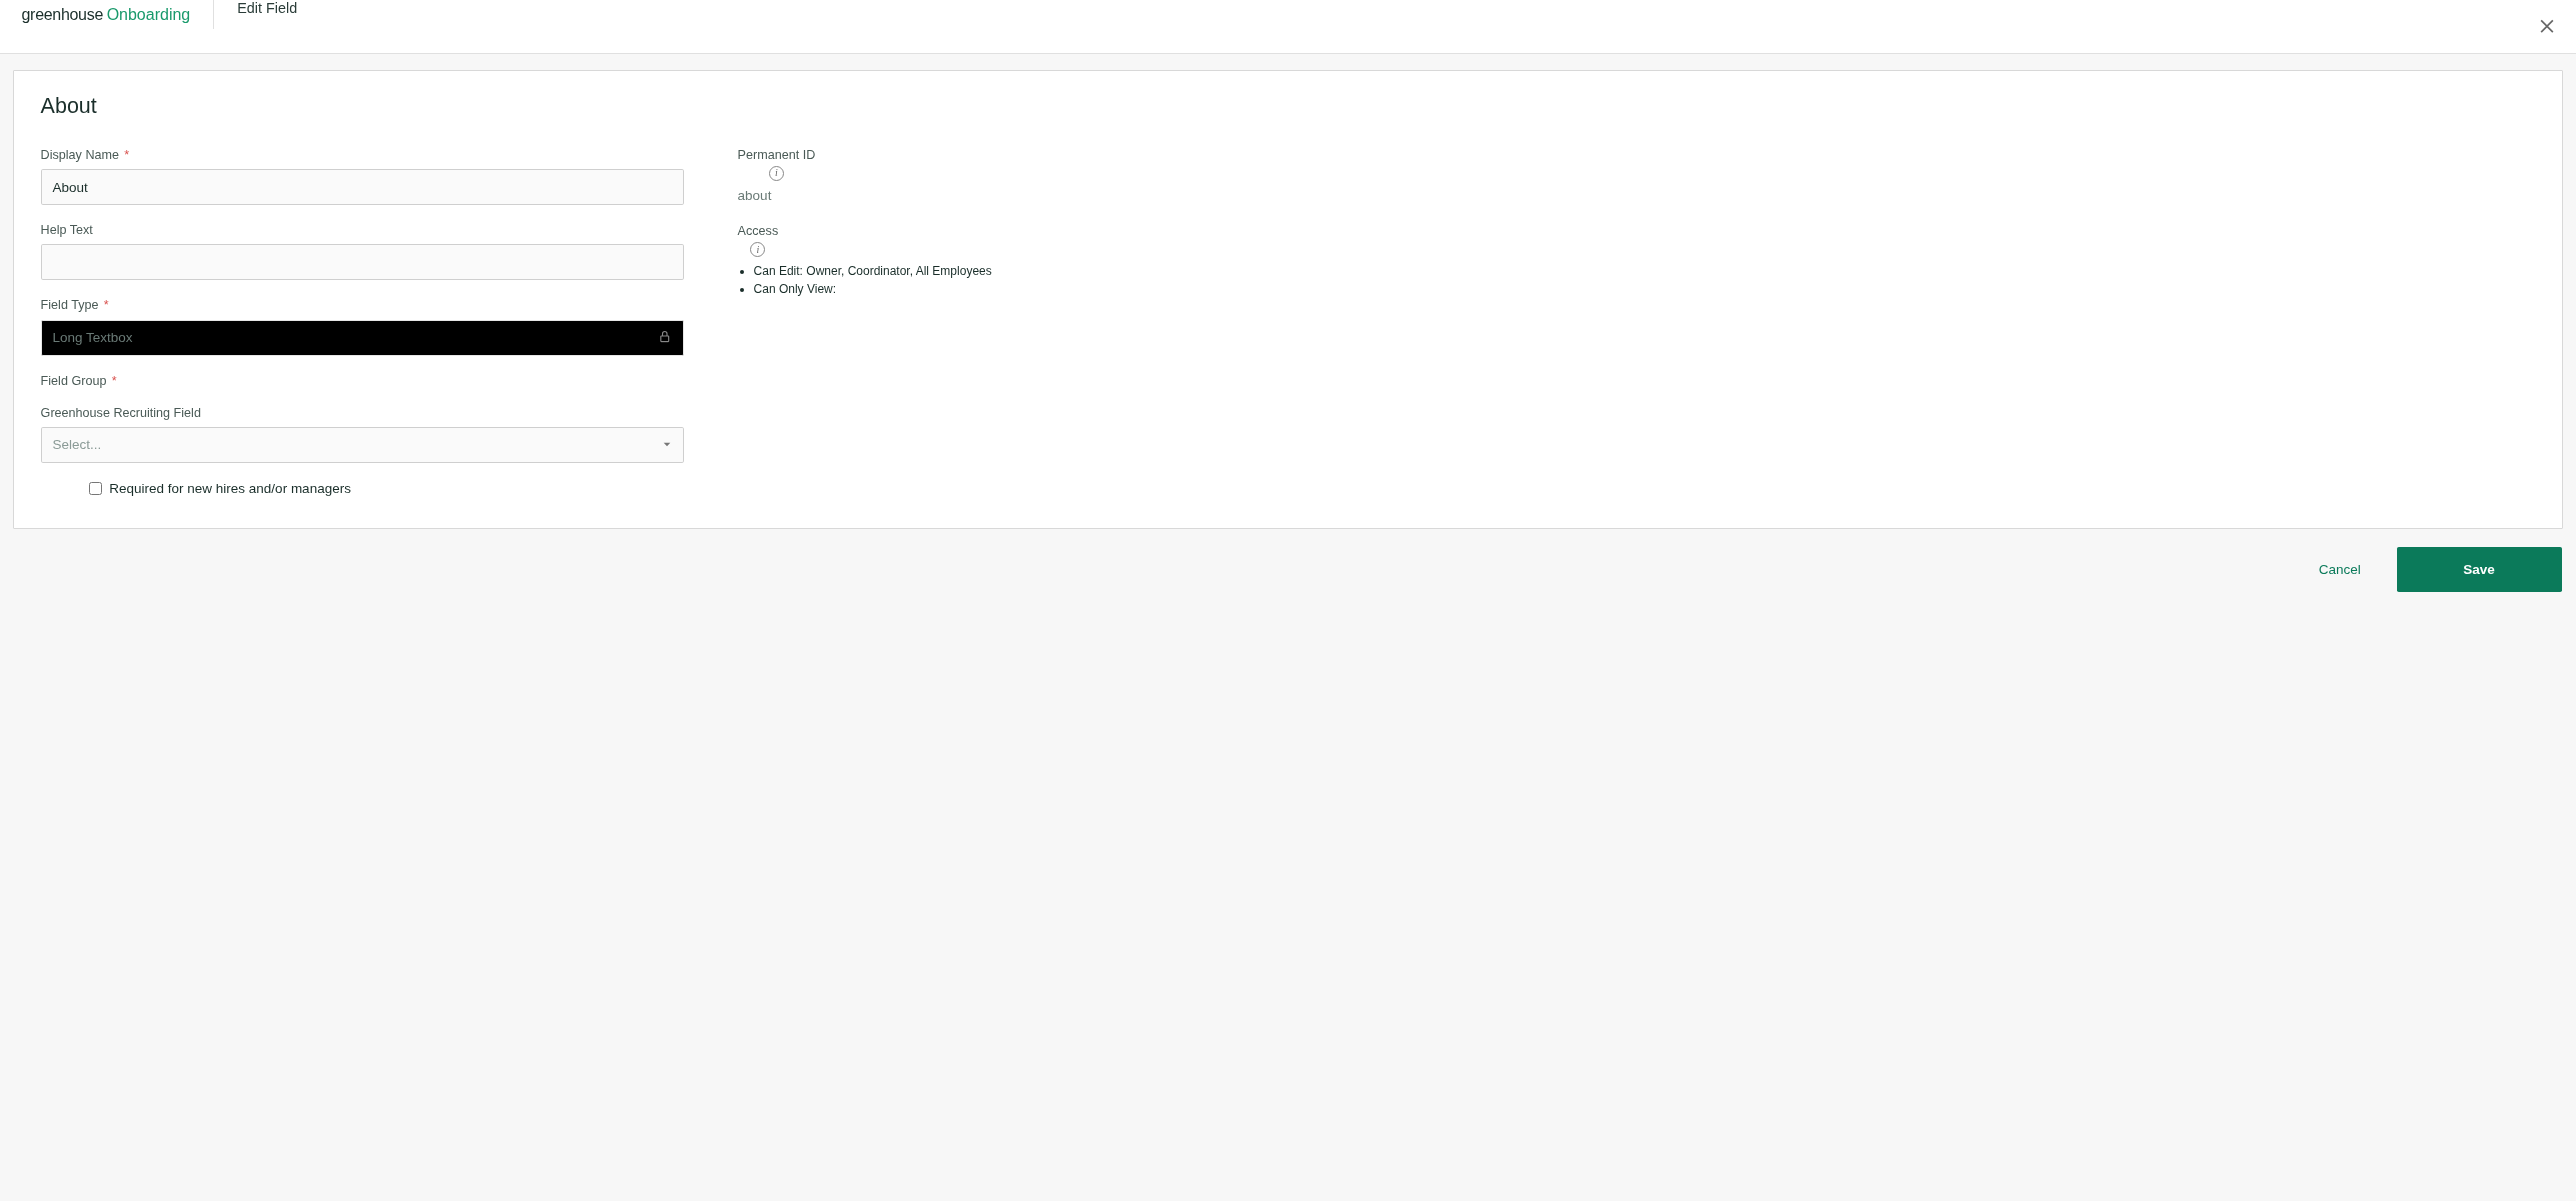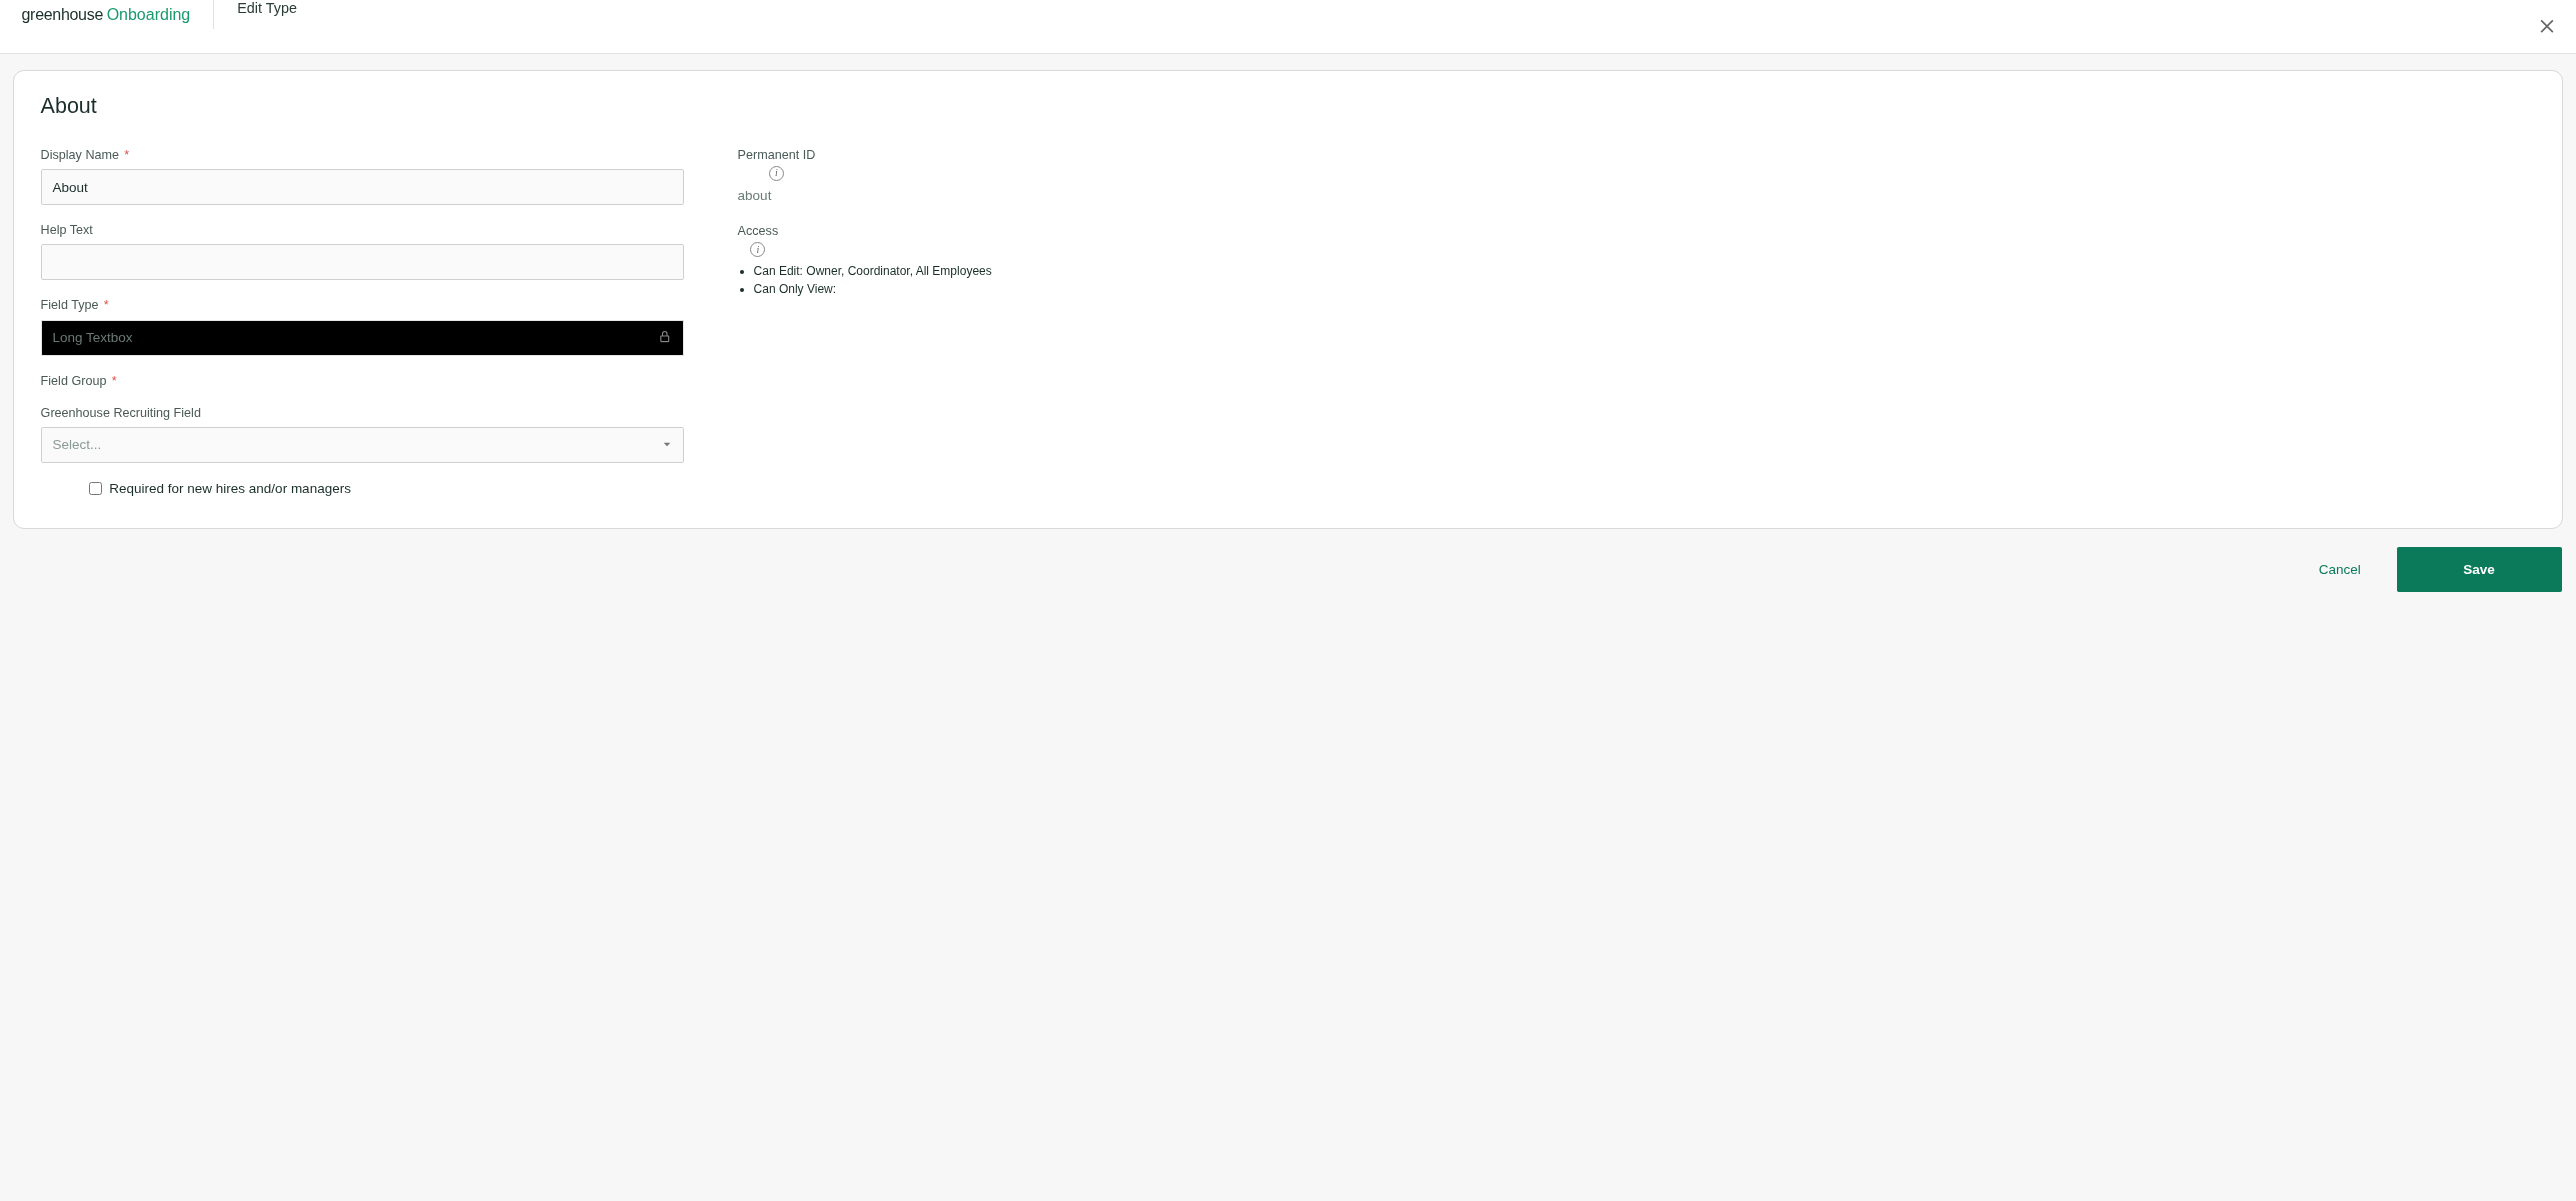--- a/index.html
+++ b/index.html
@@ -46,21 +46,21 @@
   }
   .close-btn svg { width: 20px; height: 20px; stroke: #666; stroke-width: 2; }
   .page-wrap {
     background: #f7f7f7;
     padding: 16px 12.6px 27px 12.6px;
     min-height: calc(100vh - 54px);
   }
   .card {
     background: #fff;
     border: 0.9px solid #d8d8d8;
-    border-radius: 11px;
+    border-radius: 1px;
     padding: 23px 27px 32px 27px;
   }
   .card-title {
     font-size: 21.5px;
     font-weight: 500;
     color: #1a2e2a;
     margin-bottom: 29px;
   }
   .columns {
     display: flex;
@@ -208,21 +208,21 @@
   }
 </style>
 </head>
 <body>
 
 <div class="header">
   <div class="logo">
     <span class="g1">greenhouse</span>
     <span class="g2">Onboarding</span>
   </div>
-  <div class="header-title">Edit Type</div>
+  <div class="header-title">Edit Field</div>
   <div class="close-btn">
     <svg viewBox="0 0 24 24" fill="none">
         <line x1="5" y1="5" x2="19" y2="19"></line>
         <line x1="19" y1="5" x2="5" y2="19"></line>
       </svg>
   </div>
 </div>
 
 <div class="page-wrap">
   <div class="card">

